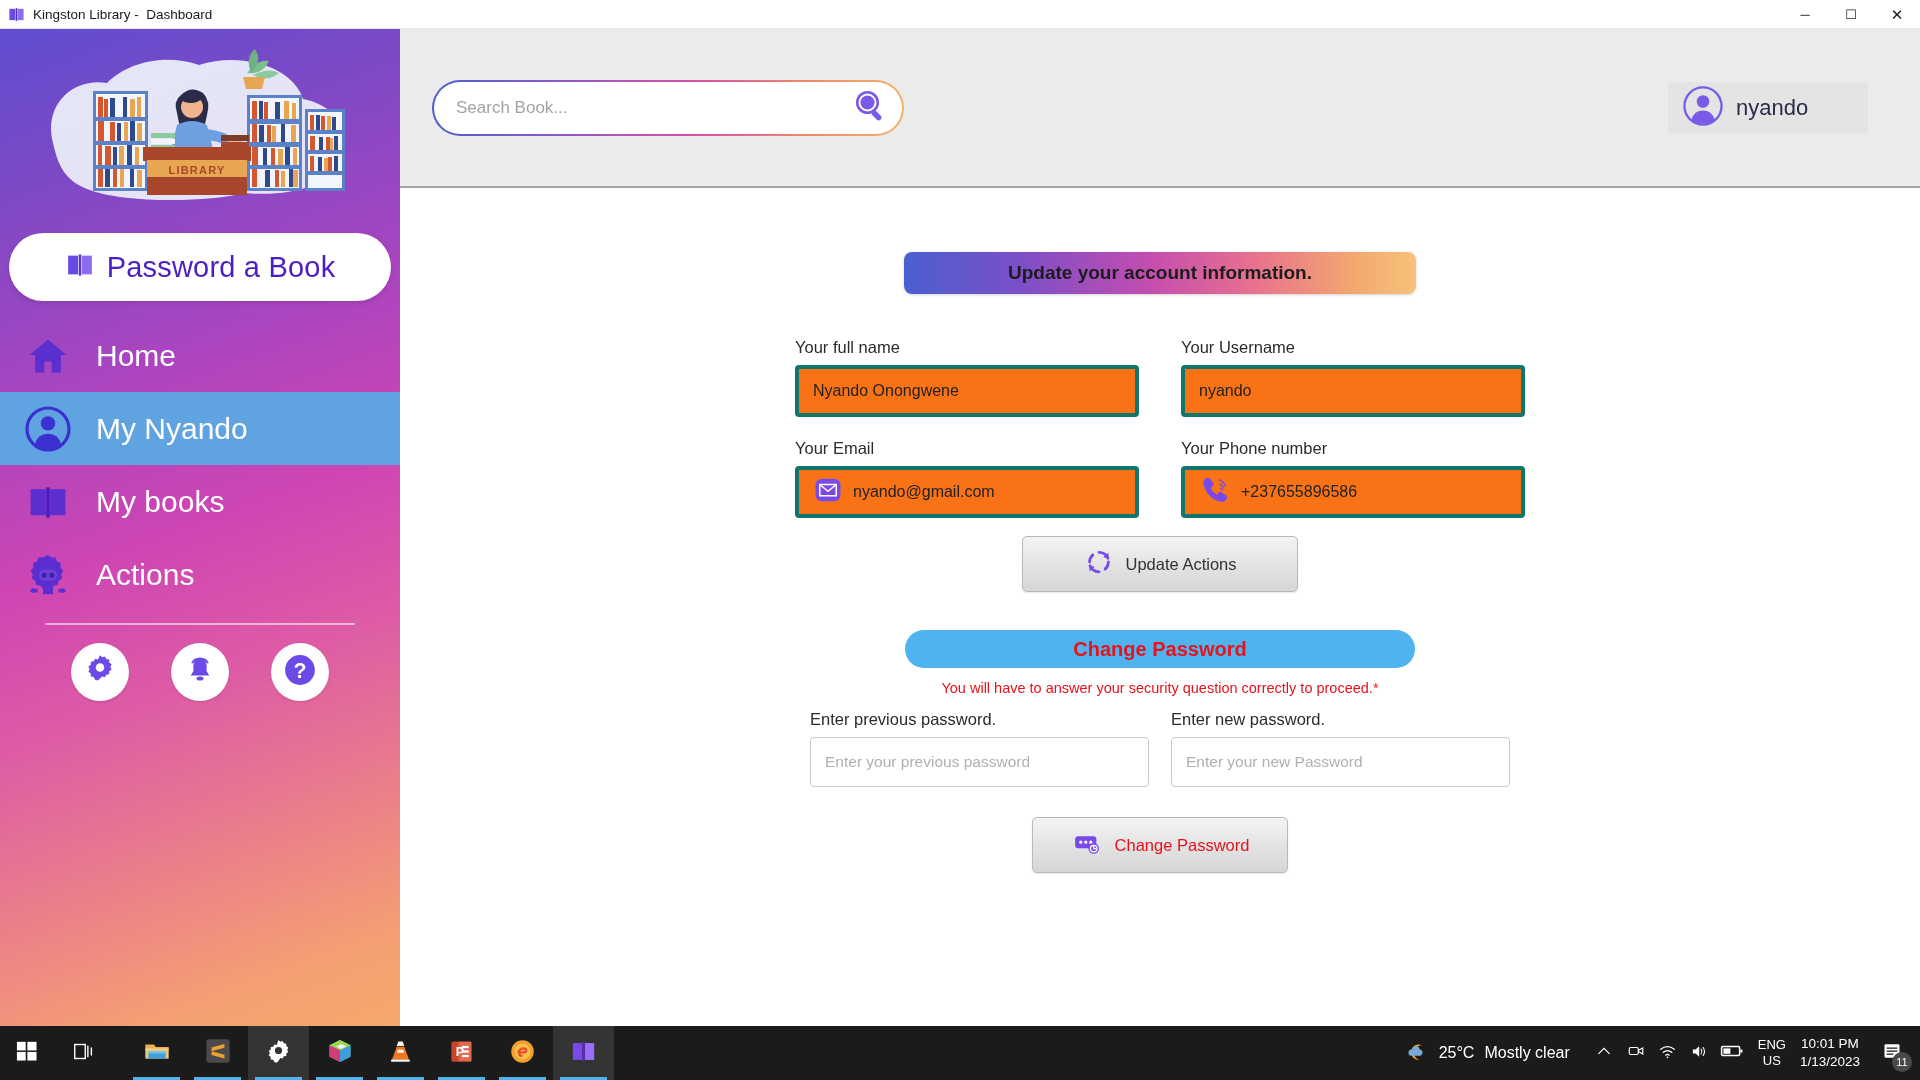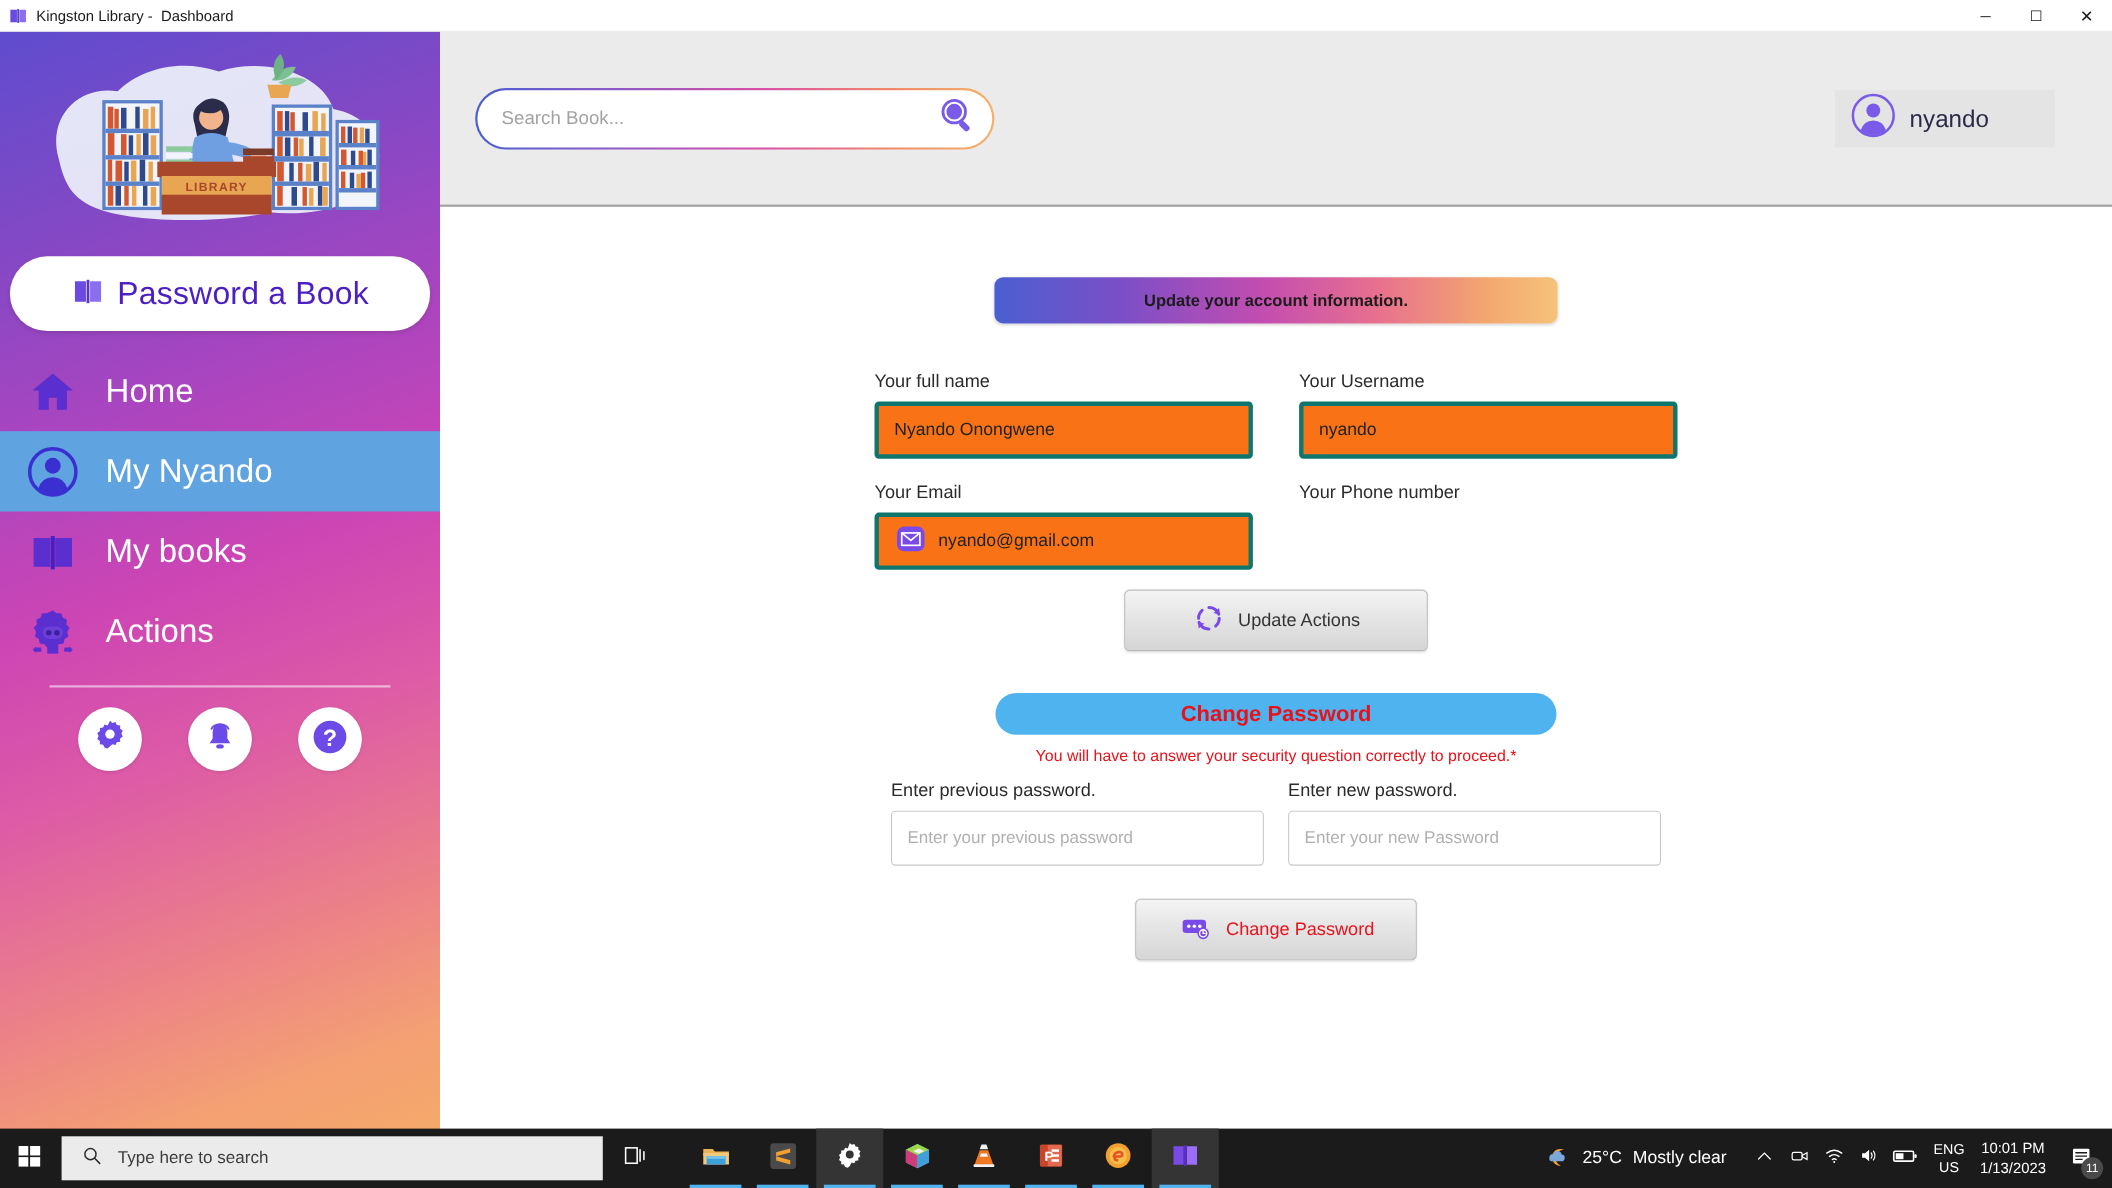--- a/index.html
+++ b/index.html
@@ -131,21 +131,21 @@
     flex: 1; overflow: hidden; position: relative;
     display: flex; flex-direction: column; align-items: center;
     padding-top: 64px;
   }
 
   .banner {
     width: 512px; height: 42px;
     border-radius: 8px;
     background: linear-gradient(90deg, #4a5fd0 0%, #7a4fc8 22%, #c44db0 48%, #e8708e 68%, #f3a86f 88%, #f6c27a 100%);
     display: flex; align-items: center; justify-content: center;
-    font-size: 15px; font-weight: bold; color: #1c1c1c;
+    font-size: 19px; font-weight: bold; color: #1c1c1c;
     box-shadow: 0 1px 3px rgba(0,0,0,.18);
   }
 
   .form {
     width: 730px; margin-top: 44px;
   }
   .row { display: flex; gap: 42px; }
   .field { flex: 1; }
   .field-label {
     font-size: 16.5px; color: #2b2b2b; margin-bottom: 8px; display: block;
@@ -557,20 +557,29 @@
                   <rect x="2" y="3" width="20" height="18" rx="5" fill="#7a4ae8"></rect>
                   <rect x="5.4" y="7.6" width="13.2" height="9" fill="none" stroke="#ffffff" stroke-width="1.2"></rect>
                   <path d="M5.4 7.6 L12 13 l6.6 -5.4" fill="none" stroke="#ffffff" stroke-width="1.2"></path>
                 </svg>
               </span>
               <input type="text" value="nyando@gmail.com" style="">
             </div>
           </div>
           <div class="field">
             <span class="field-label">Your Phone number</span>
+            <div class="input-box">
+              <span>
+                <svg width="32" height="32" viewBox="0 0 24 24">
+                  <path d="M5.4 3.2 q2.2 -1 3.4 0.8 l1.8 3 q0.9 1.5 -0.6 2.6 l-1.2 0.9 q1.4 3.4 4.6 5.1 l1 -1.3 q1.2 -1.5 2.7 -0.5 l2.9 1.9 q1.8 1.2 0.6 3.3 q-1.4 2.4 -4.4 1.8 q-5 -1 -8.6 -4.8 q-3.6 -3.8 -4.3 -8.6 q-0.4 -2.8 2.1 -4.2Z" fill="#7a4ae8"></path>
+                  <path d="M15 4.4 q3.4 0.9 4.6 4.4 M15.6 7.6 q2 0.6 2.6 2.6 M16.2 10.6 q1 0.3 1.3 1.3" fill="none" stroke="#7a4ae8" stroke-width="1.1" stroke-linecap="round"></path>
+                </svg>
+              </span>
+              <input type="text" value="+237655896586" style="">
+            </div>
           </div>
         </div>
 
         <div class="update-wrap">
           <div class="btn-3d btn-update">
             <span>
               <svg width="30" height="30" viewBox="0 0 24 24">
                 <path d="M12 4.2 a7.8 7.8 0 0 1 7.2 4.8" fill="none" stroke="#7a4ae8" stroke-width="2.2" stroke-linecap="round"></path>
                 <path d="M12 19.8 a7.8 7.8 0 0 1 -7.2 -4.8" fill="none" stroke="#7a4ae8" stroke-width="2.2" stroke-linecap="round"></path>
                 <path d="M4.5 12 a7.5 7.5 0 0 1 2.6 -5.7" fill="none" stroke="#7a4ae8" stroke-width="2.2" stroke-linecap="round"></path>
@@ -626,29 +635,20 @@
     <span>
       <svg width="22" height="22" viewBox="0 0 24 24">
         <rect x="1" y="2" width="9.6" height="9.4" fill="#ffffff"></rect>
         <rect x="12.4" y="2" width="10" height="9.4" fill="#ffffff"></rect>
         <rect x="1" y="13" width="9.6" height="9.4" fill="#ffffff"></rect>
         <rect x="12.4" y="13" width="10" height="9.4" fill="#ffffff"></rect>
       </svg>
     </span>
   </div>
 
-  <div class="tb-search">
-    <span>
-      <svg width="19" height="19" viewBox="0 0 24 24">
-        <circle cx="10.4" cy="10.4" r="6.4" fill="none" stroke="#2b2b2b" stroke-width="1.7"></circle>
-        <path d="M15.2 15.2 L21 21" stroke="#2b2b2b" stroke-width="1.7" stroke-linecap="round"></path>
-      </svg>
-    </span>
-    <span class="ph">Type here to search</span>
-  </div>
 
   <div class="tb-taskview">
     <span>
       <svg width="21" height="21" viewBox="0 0 24 24">
         <rect x="2" y="4" width="12" height="16" fill="none" stroke="#ffffff" stroke-width="1.6"></rect>
         <path d="M17 6 v12 M21 8 v8" stroke="#ffffff" stroke-width="1.6" stroke-linecap="round"></path>
       </svg>
     </span>
   </div>
 

